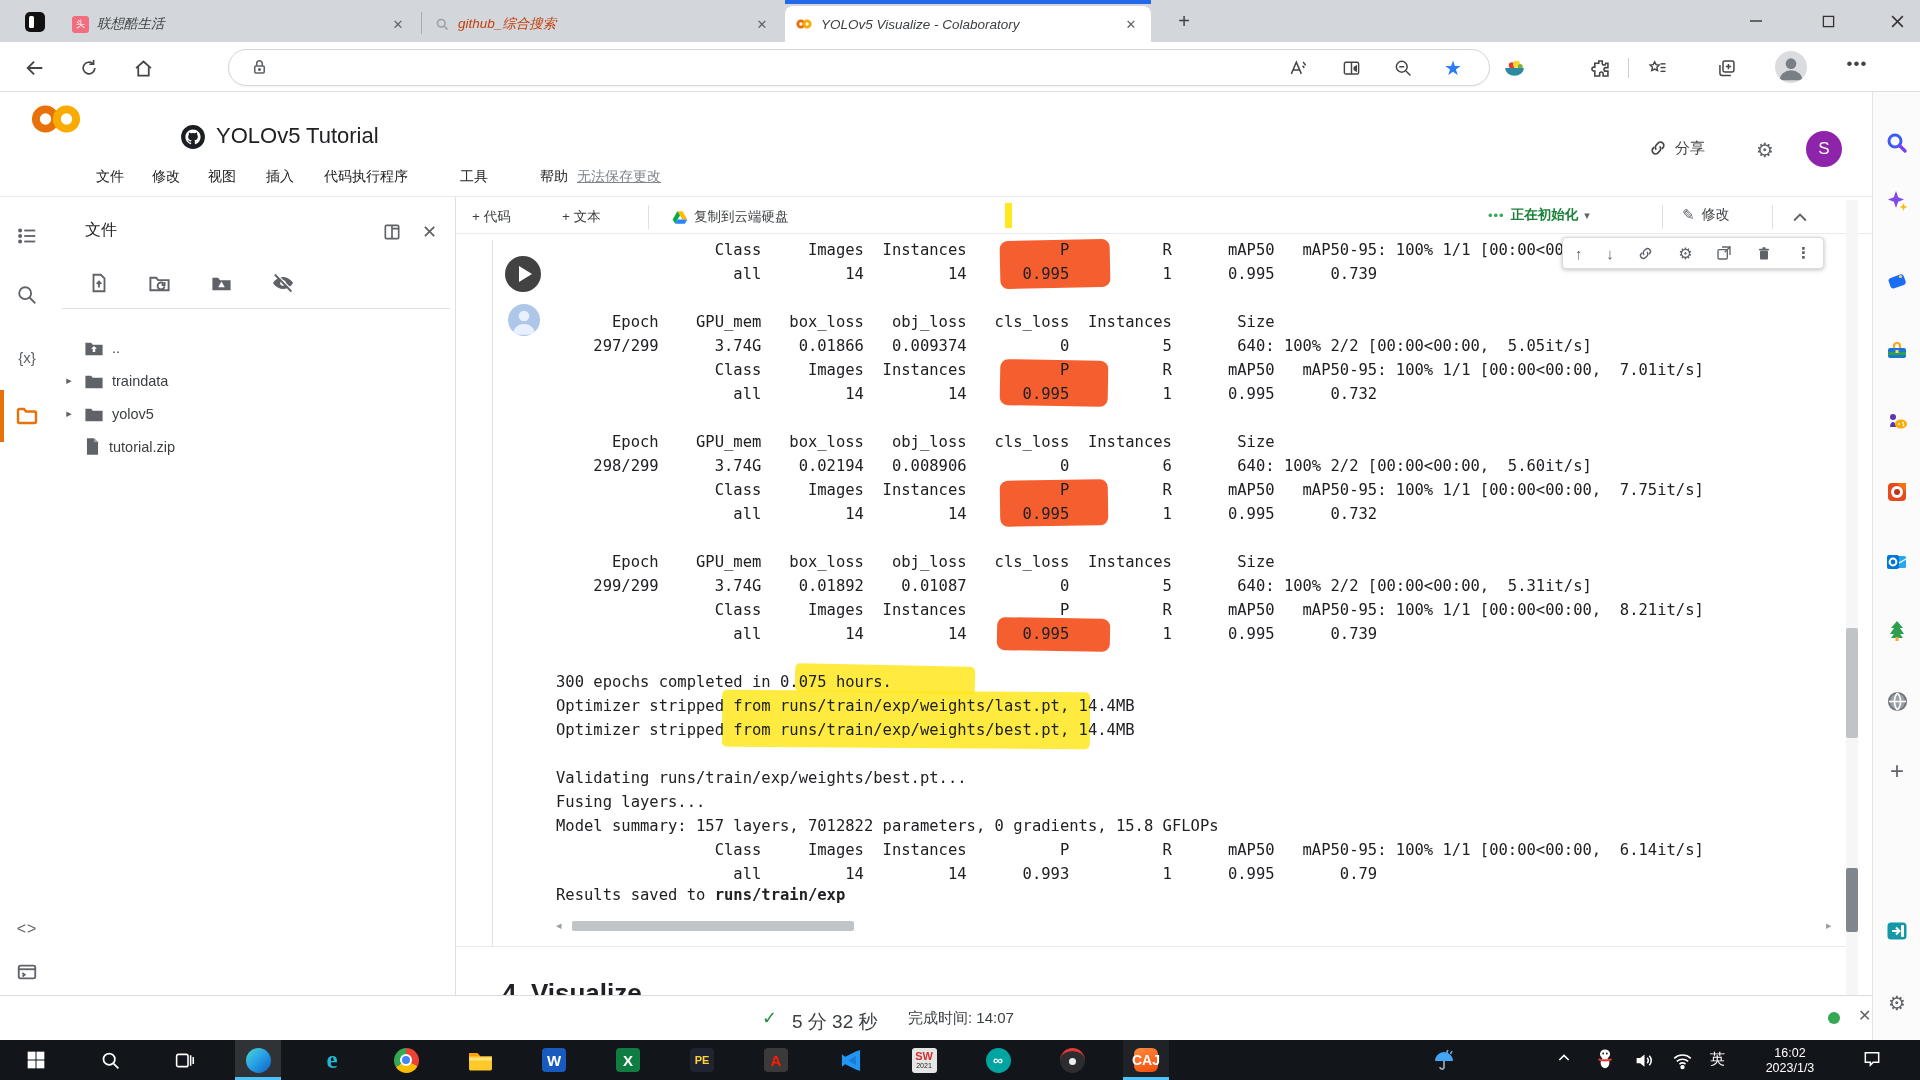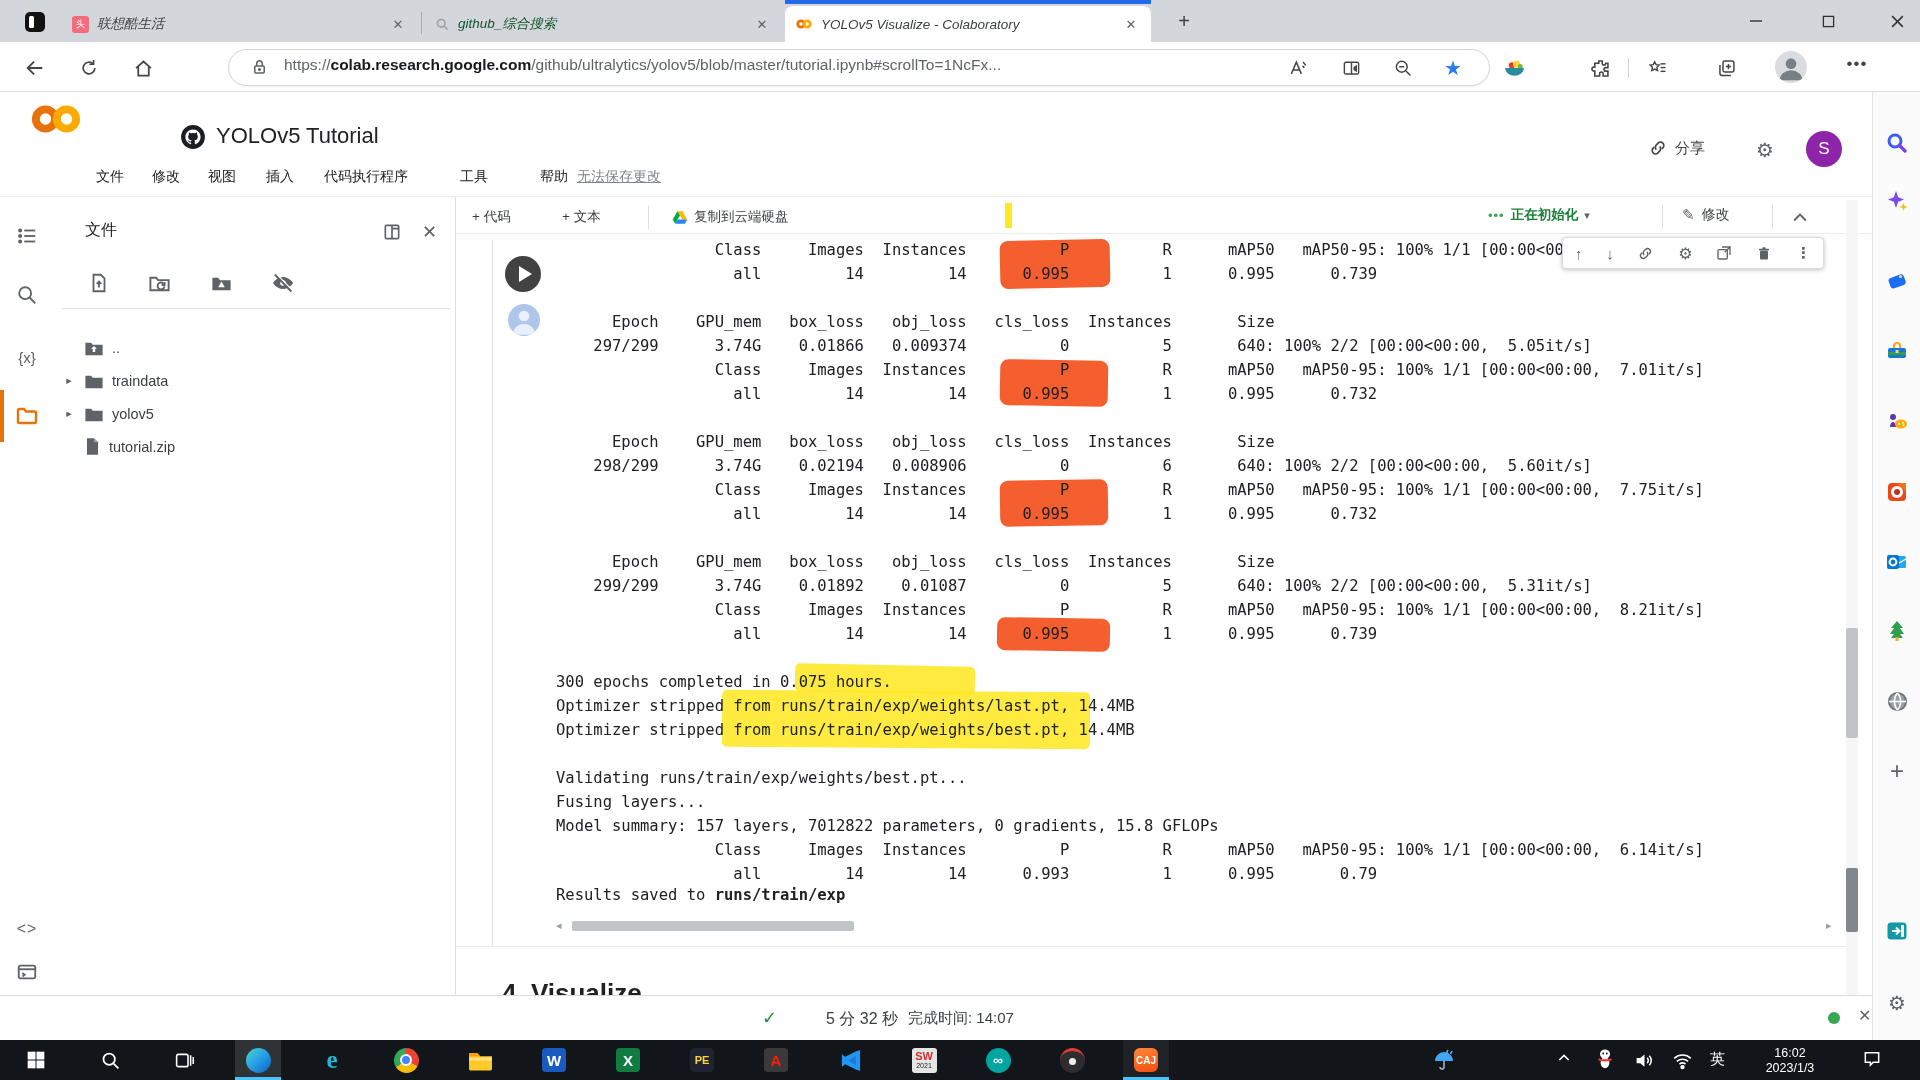--- a/index.html
+++ b/index.html
@@ -106,21 +106,21 @@
   </div>
   <div class="abs tab-sep" style="left:421px;"></div>
 
   <div class="abs tab" style="left:425px;width:357px;">
     <span>
       <svg width="15" height="15" viewBox="0 0 24 24">
           <circle cx="10" cy="10" r="6" fill="none" stroke="#9aa0a6" stroke-width="2.5"></circle>
           <line x1="14.5" y1="14.5" x2="20" y2="20" stroke="#9aa0a6" stroke-width="2.5"></line>
         </svg>
     </span>
-    <span class="title" style="color:#14532d;">github_综合搜索</span>
+    <span class="title" style="color:#c2410c;">github_综合搜索</span>
     <span class="tab-close">✕</span>
   </div>
 
   <div class="abs tab tab-active" style="left:785px;width:366px;">
     <span>
       <svg width="18" height="12" viewBox="0 0 64 36">
           <circle cx="21" cy="18" r="11" fill="none" stroke="#e8710a" stroke-width="10"></circle>
           <circle cx="43" cy="18" r="11" fill="none" stroke="#f9ab00" stroke-width="10"></circle>
         </svg>
     </span>
@@ -165,23 +165,20 @@
       </svg>
   </div>
 
   <div class="abs urlpill"></div>
   <div class="abs" style="left:250px;top:58px;">
     <svg width="19" height="19" viewBox="0 0 24 24" fill="none" stroke="#5f6368" stroke-width="2">
         <rect x="6" y="10" width="12" height="9" rx="1.5"></rect>
         <path d="M8.5 10V7a3.5 3.5 0 0 1 7 0v3"></path>
         <circle cx="12" cy="14.5" r="1" fill="#5f6368"></circle>
       </svg>
-  </div>
-  <div class="abs url">
-    <span class="scheme">https://</span><span class="host">colab.research.google.com</span><span class="path">/github/ultralytics/yolov5/blob/master/tutorial.ipynb#scrollTo=1NcFx...</span>
   </div>
 
   <div class="abs pill-icon" style="left:1283px;">
     <svg width="22" height="20" viewBox="0 0 24 24" fill="none" stroke="#444" stroke-width="1.8">
         <path d="M4 19 10 5l6 14M6.2 14.5h7.6"></path>
         <path d="M18 5a9 9 0 0 1 3 4M17.5 9.5a5 5 0 0 1 1.8 2.4"></path>
       </svg>
   </div>
   <div class="abs pill-icon" style="left:1336px;">
     <svg width="21" height="19" viewBox="0 0 24 24" fill="none" stroke="#444" stroke-width="1.8">
@@ -488,21 +485,21 @@
   <div class="abs" style="left:1846px;top:200px;width:12px;height:795px;background:#f6f6f6;"></div>
   <div class="abs scroll-thumb" style="left:1846px;top:628px;width:12px;height:110px;"></div>
   <div class="abs" style="left:1846px;top:868px;width:12px;height:64px;background:#80868b;border-radius:2px;"></div>
 
   <div class="abs" style="left:502px;top:978px;width:600px;height:17px;overflow:hidden;">
     <span style="font-size:26px;font-weight:bold;color:#202124;">4. Visualize</span>
   </div>
 
   <div class="abs colab-status"></div>
   <div class="abs" style="left:762px;top:1007px;color:var(--status-green);font-size:18px;z-index:5;">✓</div>
-  <div class="abs" style="left:826px;top:1009px;font-size:16px;color:#3c4043;z-index:5;">5 分 32 秒</div>
+  <div class="abs" style="left:792px;top:1009px;font-size:19px;color:#3c4043;z-index:5;">5 分 32 秒</div>
   <div class="abs" style="left:908px;top:1009px;font-size:15px;color:#3c4043;z-index:5;">完成时间: 14:07</div>
   <div class="abs" style="left:1828px;top:1012px;width:12px;height:12px;border-radius:50%;background:#34a853;z-index:5;"></div>
   <div class="abs" style="left:1858px;top:1006px;font-size:16px;color:#5f6368;z-index:5;">✕</div>
 
   <div class="abs edgerail"></div>
   <div class="abs rail2-icon" style="top:130px;z-index:6;">
     <svg width="24" height="24" viewBox="0 0 24 24" fill="none">
         <circle cx="10" cy="10" r="6" stroke="#3d5bf5" stroke-width="3"></circle>
         <line x1="14.5" y1="14.5" x2="20" y2="20" stroke="#7b3ff2" stroke-width="3.4" stroke-linecap="round"></line>
       </svg>
@@ -642,21 +639,21 @@
   </div>
   <div class="abs tb-item" style="left:975px;z-index:11;">
     <div style="width:25px;height:25px;border-radius:50%;background:#00a4a0;color:#fff;display:flex;align-items:center;justify-content:center;font-size:14px;font-weight:bold;">∞</div>
   </div>
   <div class="abs tb-item" style="left:1049px;z-index:11;">
     <div style="width:25px;height:25px;border-radius:50%;background:#2d2d30;border-top:3px solid #e53935;display:flex;align-items:center;justify-content:center;">
         <div style="width:7px;height:7px;border-radius:50%;background:#eceff1;"></div>
       </div>
   </div>
   <div class="abs tb-item tb-open" style="left:1123px;z-index:11;">
-    <div class="sqicon" style="background:linear-gradient(160deg,#ff8a3d,#f34d0c);font-size:10px;border-radius:6px;">CAJ</div>
+    <div class="sqicon" style="background:linear-gradient(160deg,#ff8a3d,#f34d0c);font-size:14px;border-radius:6px;">CAJ</div>
   </div>
 
   <div class="abs" style="left:1432px;top:1048px;z-index:11;">
     <svg width="24" height="24" viewBox="0 0 24 24">
         <path d="M3 13a9 9 0 0 1 18 0z" fill="#42a5f5"></path>
         <path d="M12 13v6a2 2 0 0 1-4 0" fill="none" stroke="#90a4ae" stroke-width="1.8"></path>
         <path d="M16 2l-1.5 3M20 3l-1.5 3" stroke="#64b5f6" stroke-width="1.6"></path>
       </svg>
   </div>
   <div class="abs tray-txt" style="left:1464px;">明天...</div>

